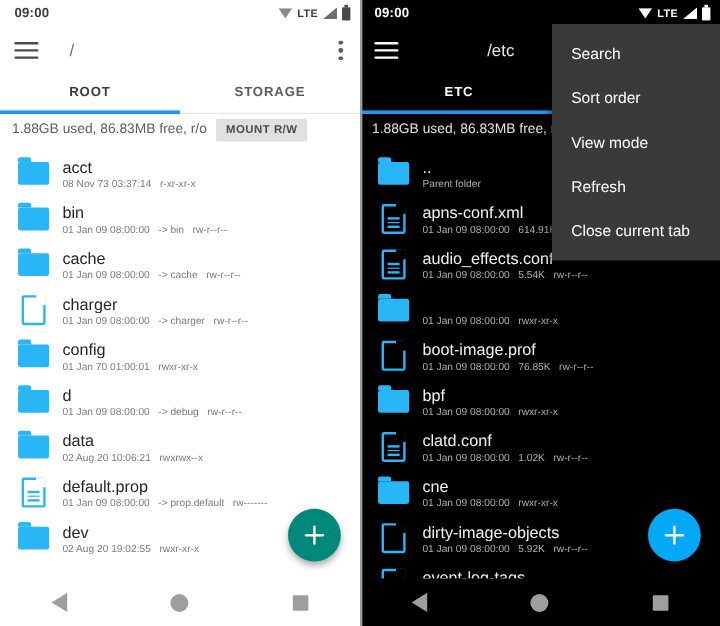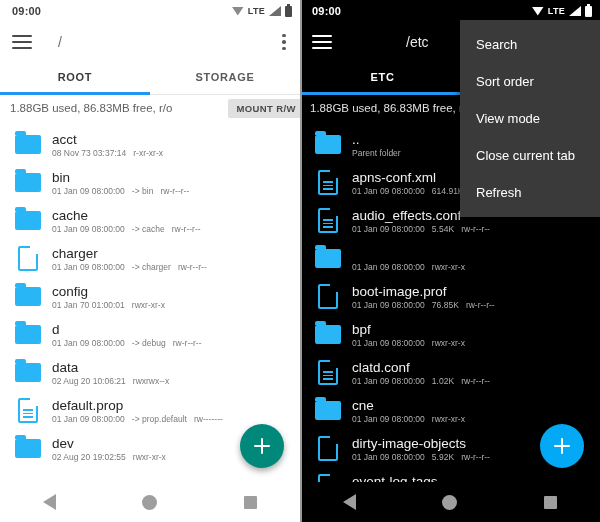--- a/index.html
+++ b/index.html
@@ -93,21 +93,21 @@
   .storage-strip {
     height: 26px; display: flex; align-items: center; padding: 0 10px; gap: 8px;
   }
   .storage-text { font-size: 11.5px; white-space: nowrap; }
   .light .storage-text { color: #5f5f5f; }
   .dark  .storage-text { color: #e0e0e0; }
   .mount-btn {
     font-size: 9.5px; font-weight: bold; letter-spacing: .4px;
     padding: 4px 8px; border-radius: 2px; cursor: pointer; white-space: nowrap;
   }
-  .light .mount-btn { background: #e0e0e0; color: #4a4a4a; margin-left: 48px; }
+  .light .mount-btn { background: #e0e0e0; color: #4a4a4a; }
   .dark  .mount-btn { background: #4a4a4a; color: #eeeeee; }
 
   
   .filelist { position: relative; overflow: hidden; }
   .light .filelist { height: 384px; }
   .dark  .filelist { height: 384px; }
   .row {
     display: flex; align-items: flex-end; height: 38px;
     padding: 0 8px 0 14px; cursor: pointer;
   }
@@ -489,22 +489,22 @@
             <div class="fsub">01 Jan 09 08:00:00&nbsp;&nbsp; 24.22K&nbsp;&nbsp; rw-r--r--</div>
           </div>
         </div>
         <div class="row"></div>
       </div>
 
     <div class="menu">
         <div class="menu-item">Search</div>
         <div class="menu-item">Sort order</div>
         <div class="menu-item">View mode</div>
+        <div class="menu-item">Refresh</div>
         <div class="menu-item">Close current tab</div>
-        <div class="menu-item">Refresh</div>
       </div>
 
     <div class="fab" style="background:#03a9f4">
       <span class="plus"></span>
     </div>
 
     <div class="navbar">
       <span class="nav-back"></span>
       <span class="nav-home"></span>
       <span class="nav-recent"></span>

